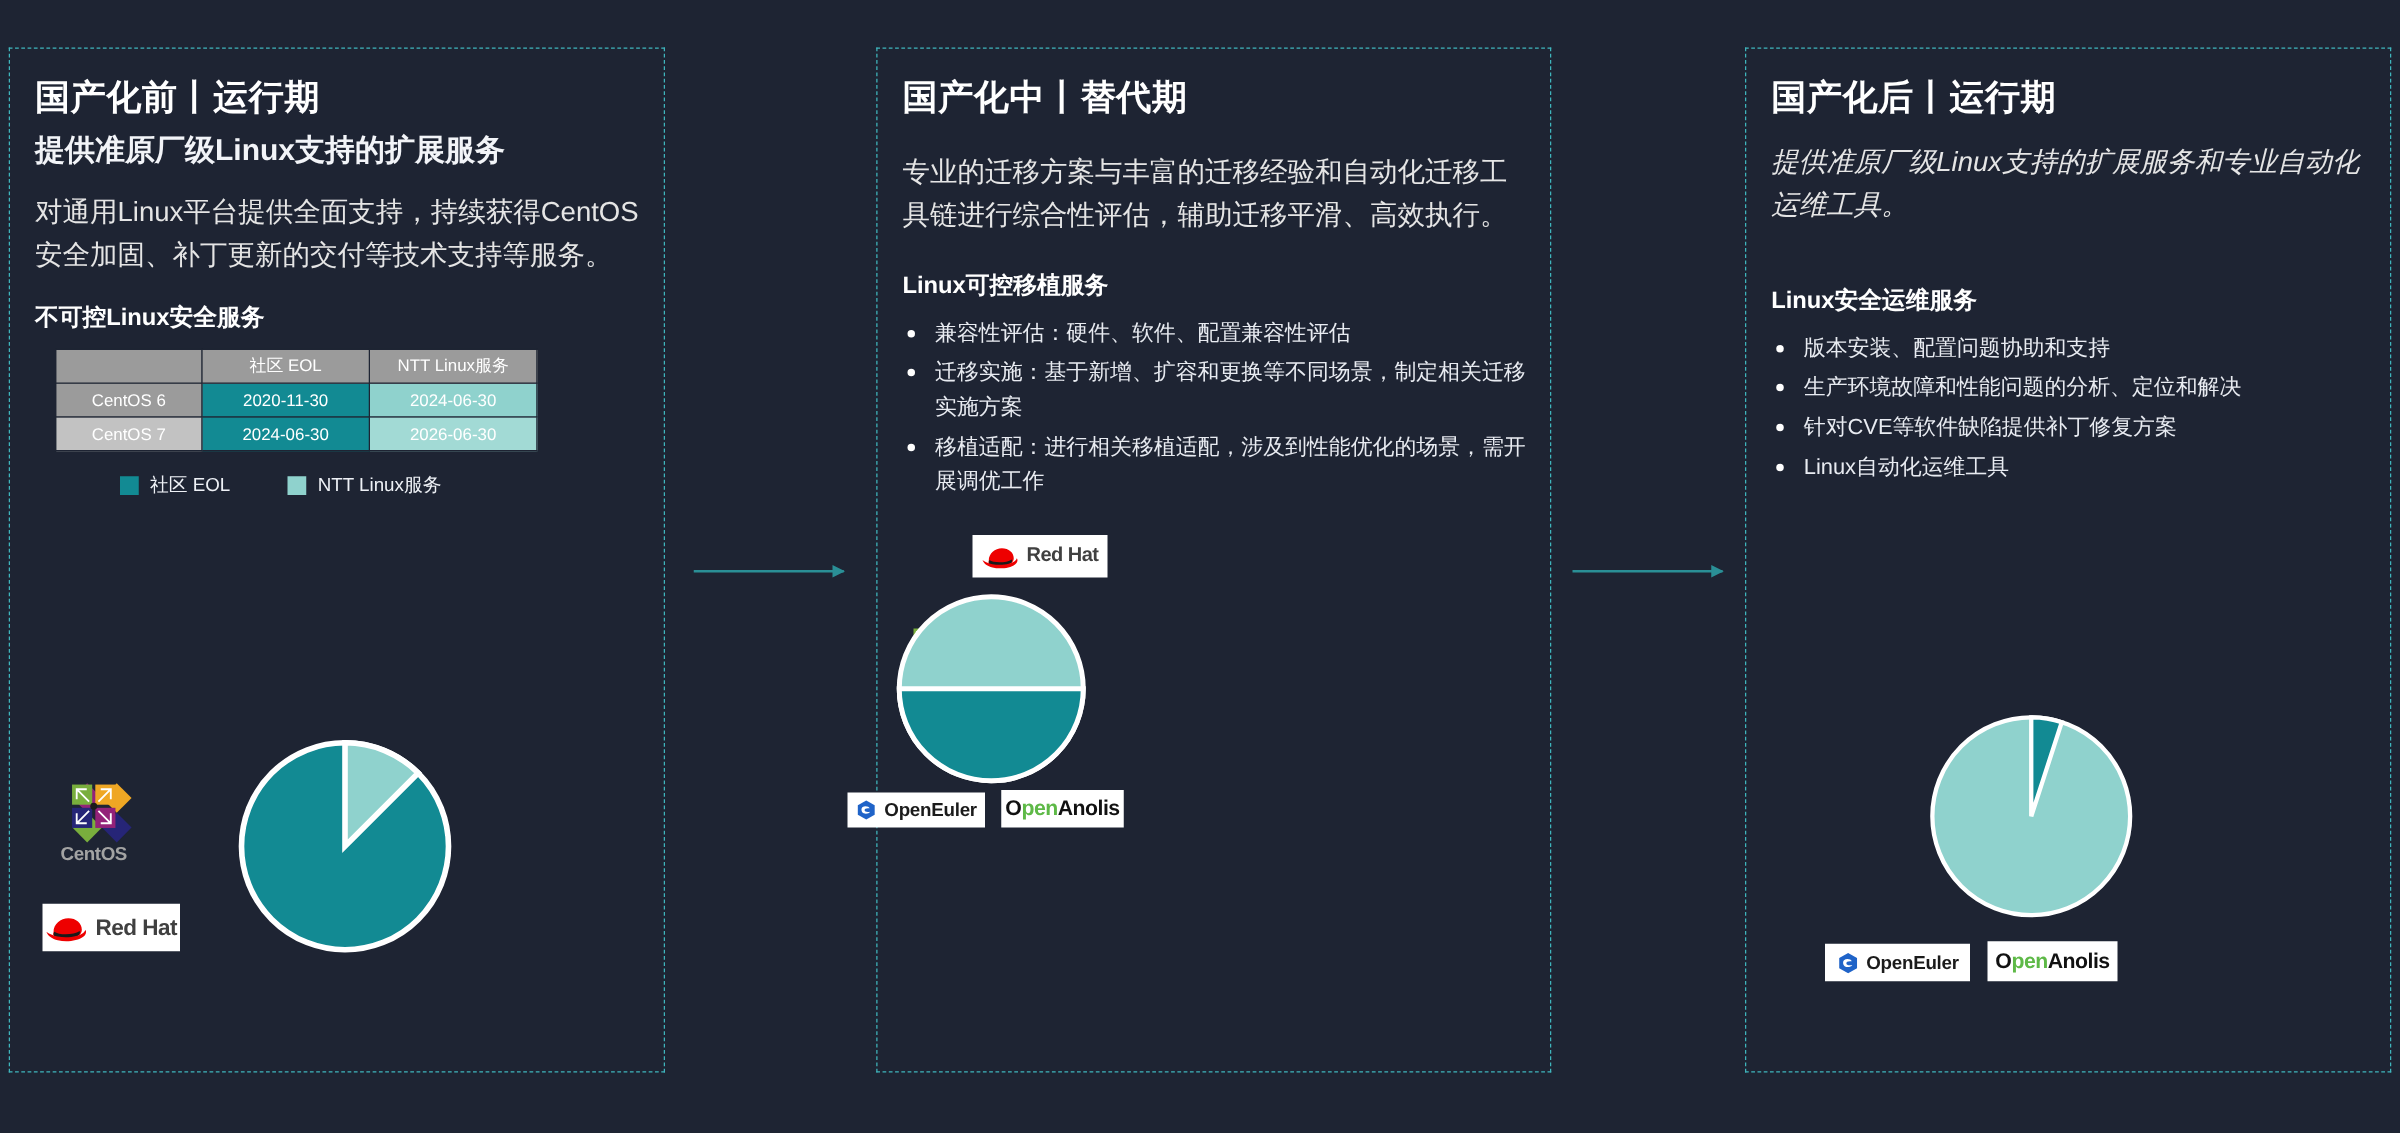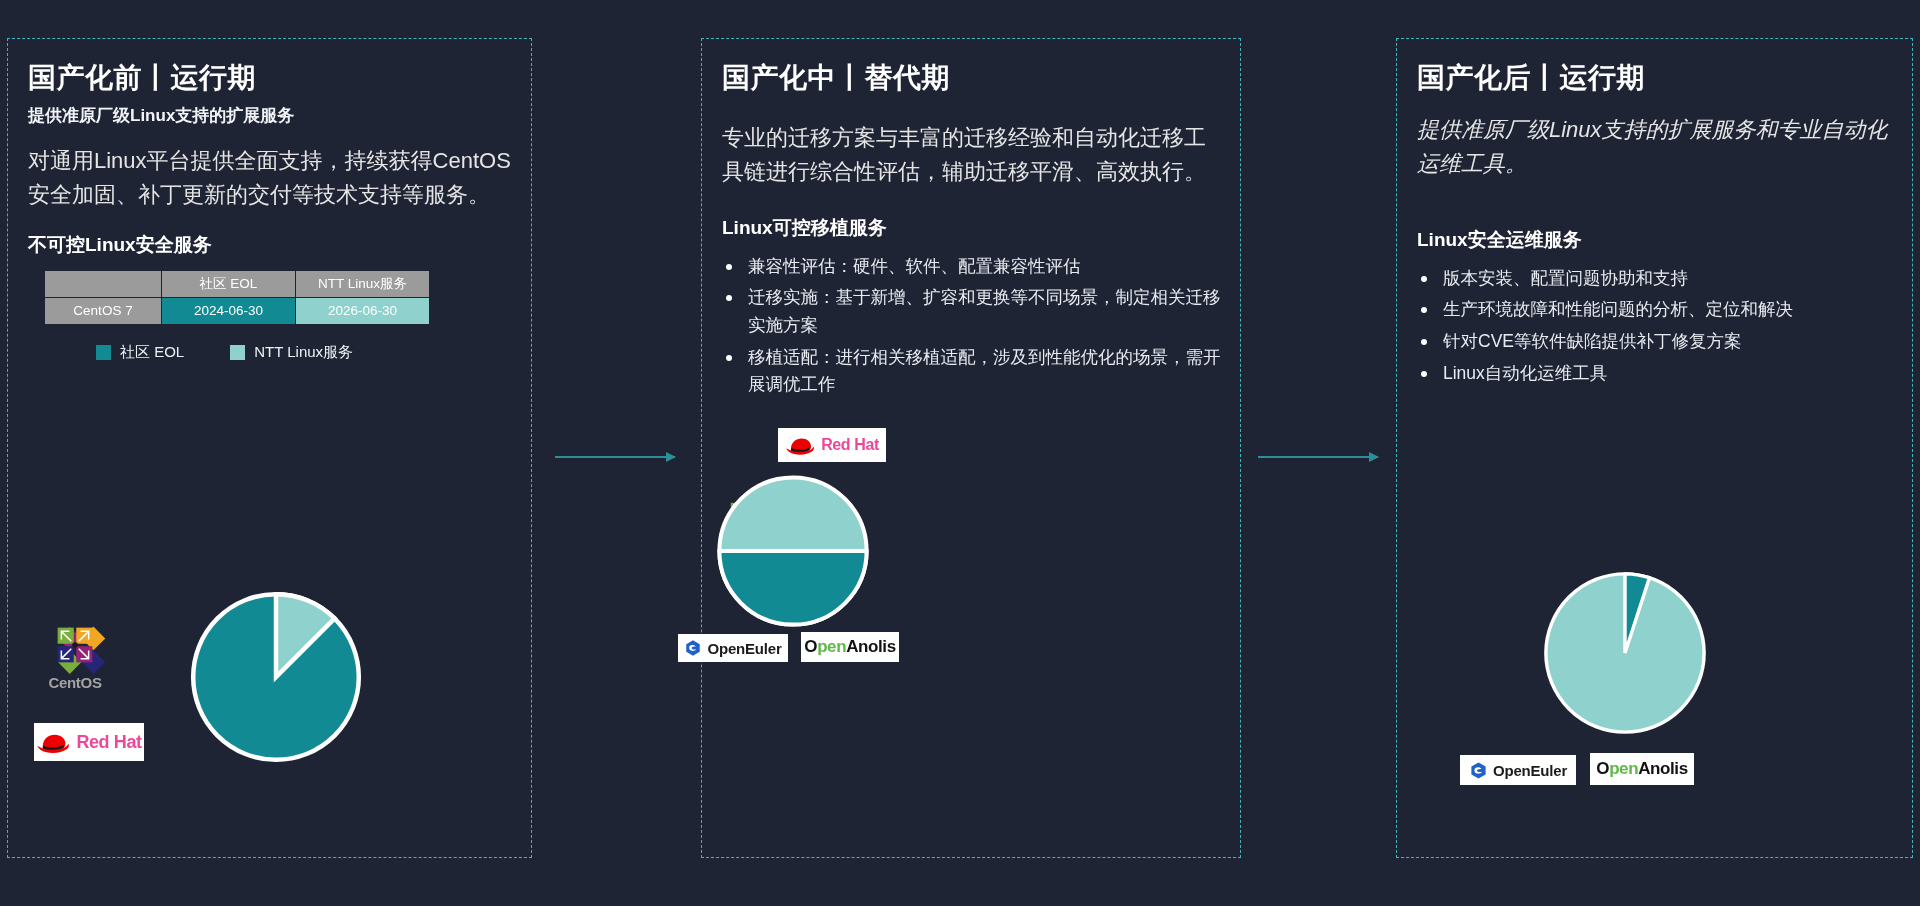--- a/index.html
+++ b/index.html
@@ -44,21 +44,21 @@
   
   .p-title {
     font-size: 28px;
     font-weight: bold;
     letter-spacing: 0.5px;
     line-height: 1.2;
     margin: 0 0 10px 0;
     color: #ffffff;
   }
   .p-subtitle {
-    font-size: 17px;
+    font-size: 24px;
     font-weight: bold;
     line-height: 1.35;
     margin: 0 0 16px 0;
     color: #f2f4f8;
   }
   .p-body {
     font-size: 22px;
     line-height: 1.55;
     margin: 0 0 20px 0;
     color: #e5e5e5;
@@ -145,21 +145,21 @@
   .centos-name {
     font-size: 15px;
     font-weight: bold;
     color: #a3a3a3;
     margin-top: -6px;
     letter-spacing: -0.3px;
   }
   .redhat-text {
     font-size: 18px;
     font-weight: bold;
-    color: #ec4899;
+    color: #404040;
     letter-spacing: -0.4px;
     margin-left: 6px;
   }
   .openeuler-text {
     font-size: 15px;
     font-weight: bold;
     color: #1b1b1b;
     letter-spacing: -0.2px;
     margin-left: 5px;
     text-align: center;
@@ -209,20 +209,25 @@
             <col class="c3">
           </colgroup>
         <thead>
           <tr>
             <th class="corner"></th>
             <th>社区 EOL</th>
             <th>NTT Linux服务</th>
           </tr>
         </thead>
         <tbody>
+          <tr>
+            <td class="rowhead">CentOS 6</td>
+            <td class="c-eol">2020-11-30</td>
+            <td class="c-ntt">2024-06-30</td>
+          </tr>
           <tr>
             <td class="rowhead">CentOS 7</td>
             <td class="c-eol">2024-06-30</td>
             <td class="c-ntt">2026-06-30</td>
           </tr>
         </tbody>
       </table>
 
       <div class="legend">
         <div class="item">

